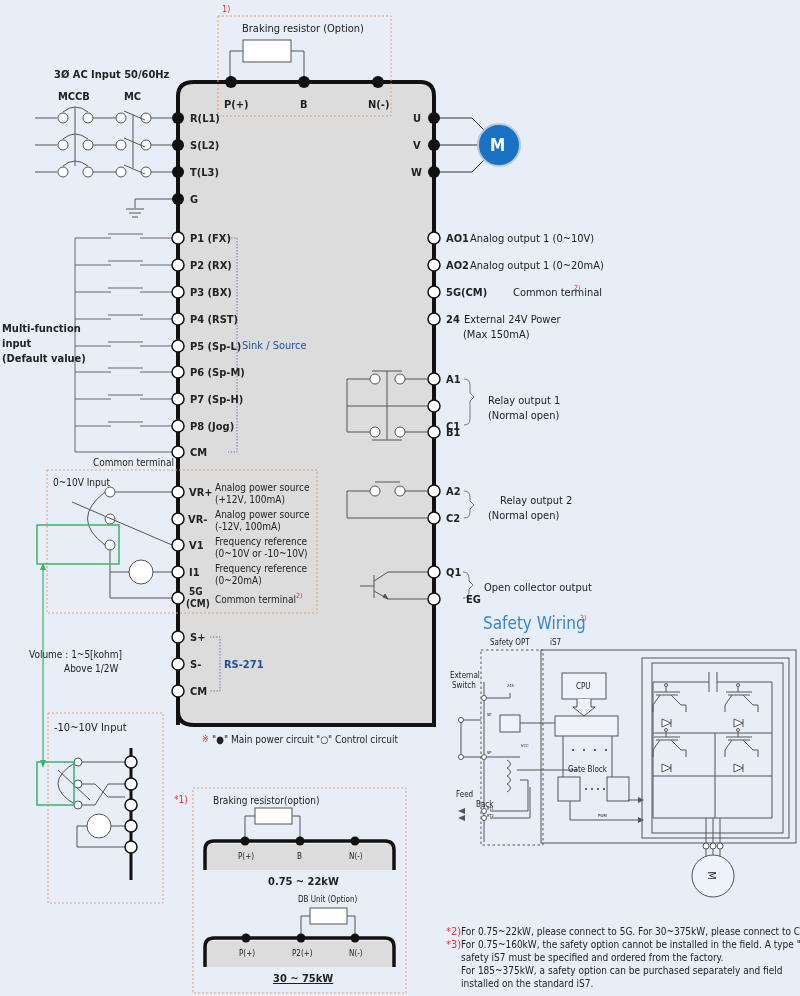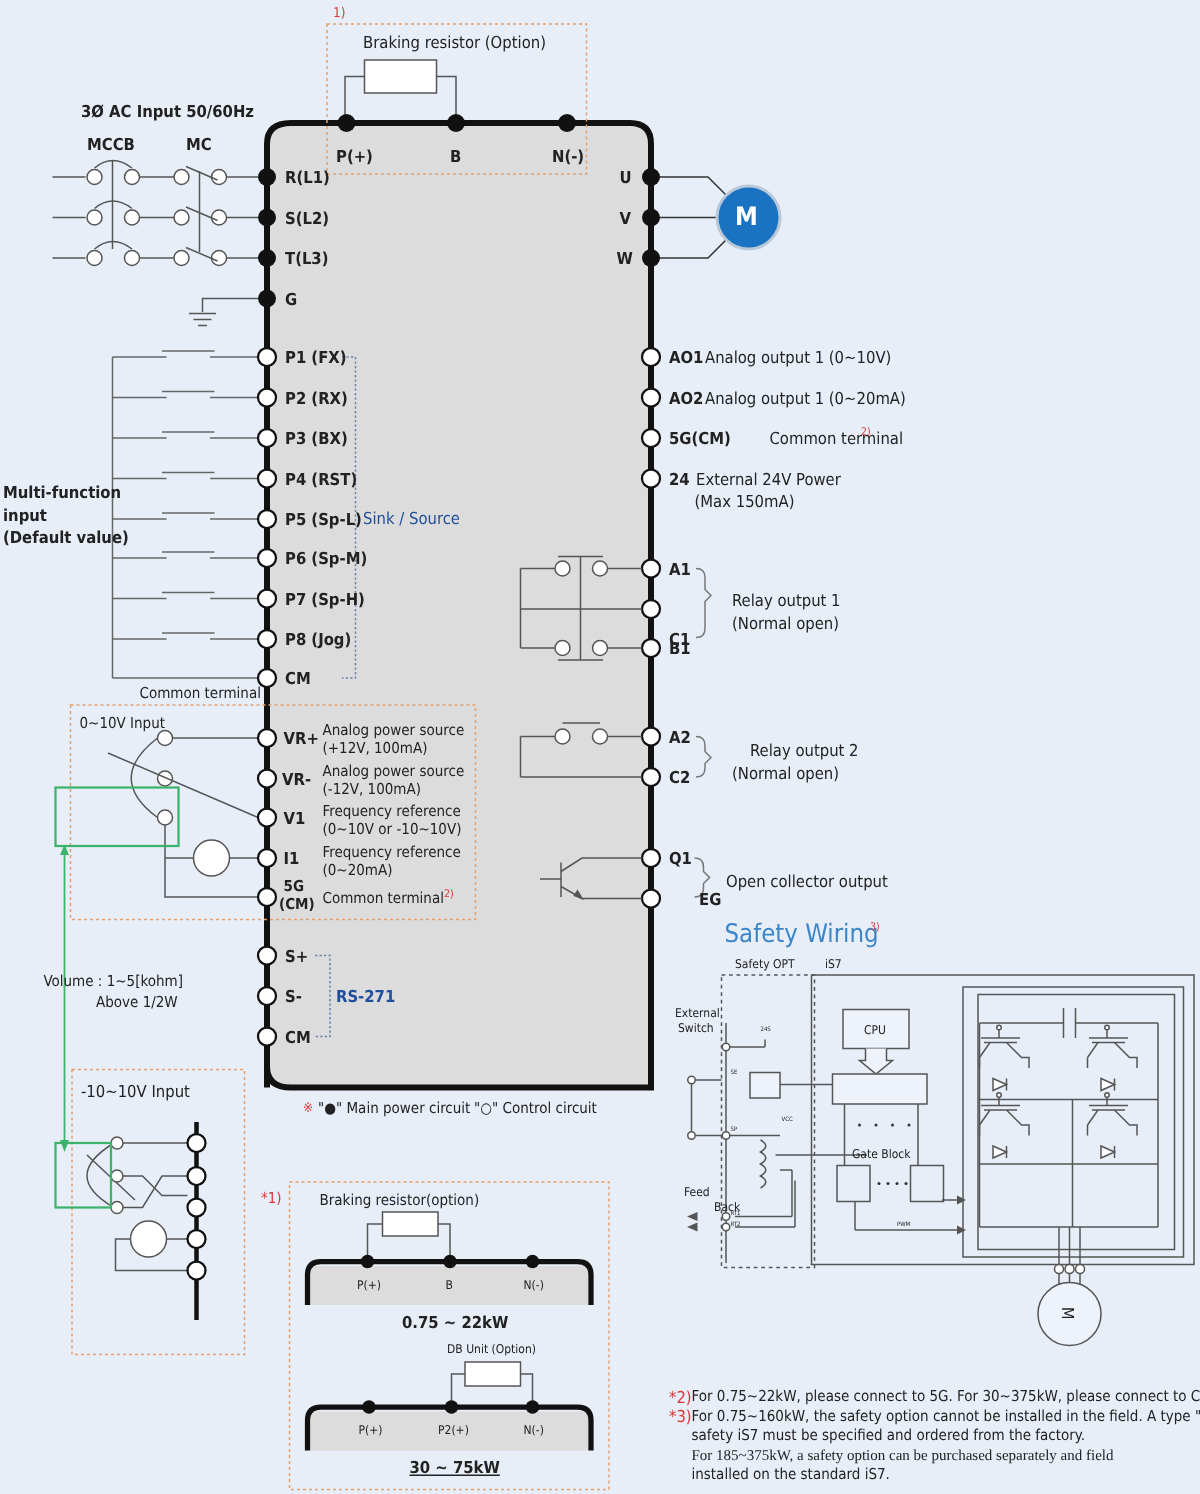--- a/index.html
+++ b/index.html
@@ -510,14 +510,14 @@
 <div class="t" style="left:487px;top:806px;font-size:4px;line-height:5px;">RT1</div>
 <div class="t" style="left:487px;top:813px;font-size:4px;line-height:5px;">RT2</div>
 <div class="t" style="left:598px;top:813px;font-size:4px;line-height:5px;">PWM</div>
 <div class="t" style="left:707px;top:869px;font-size:11px;transform:rotate(90deg);">M</div>
 
 <div class="t note red" style="left:446px;top:925px;">*2)</div>
 <div class="t note" style="left:461px;top:925px;font-size:10px;">For 0.75~22kW, please connect to 5G. For 30~375kW, please connect to CM.</div>
 <div class="t note red" style="left:446px;top:938px;">*3)</div>
 <div class="t note" style="left:461px;top:938px;font-size:10px;">For 0.75~160kW, the safety option cannot be installed in the field. A type "T"</div>
 <div class="t note" style="left:461px;top:951px;font-size:10px;">safety iS7 must be specified and ordered from the factory.</div>
-<div class="t note" style="left:461px;top:964px;font-size:10px;font-family:Liberation Serif, serif;">For 185~375kW, a safety option can be purchased separately and field</div>
+<div class="t note" style="left:461px;top:964px;font-size:10px;">For 185~375kW, a safety option can be purchased separately and field</div>
 <div class="t note" style="left:461px;top:977px;font-size:10px;">installed on the standard iS7.</div>
 
 </body></html>

